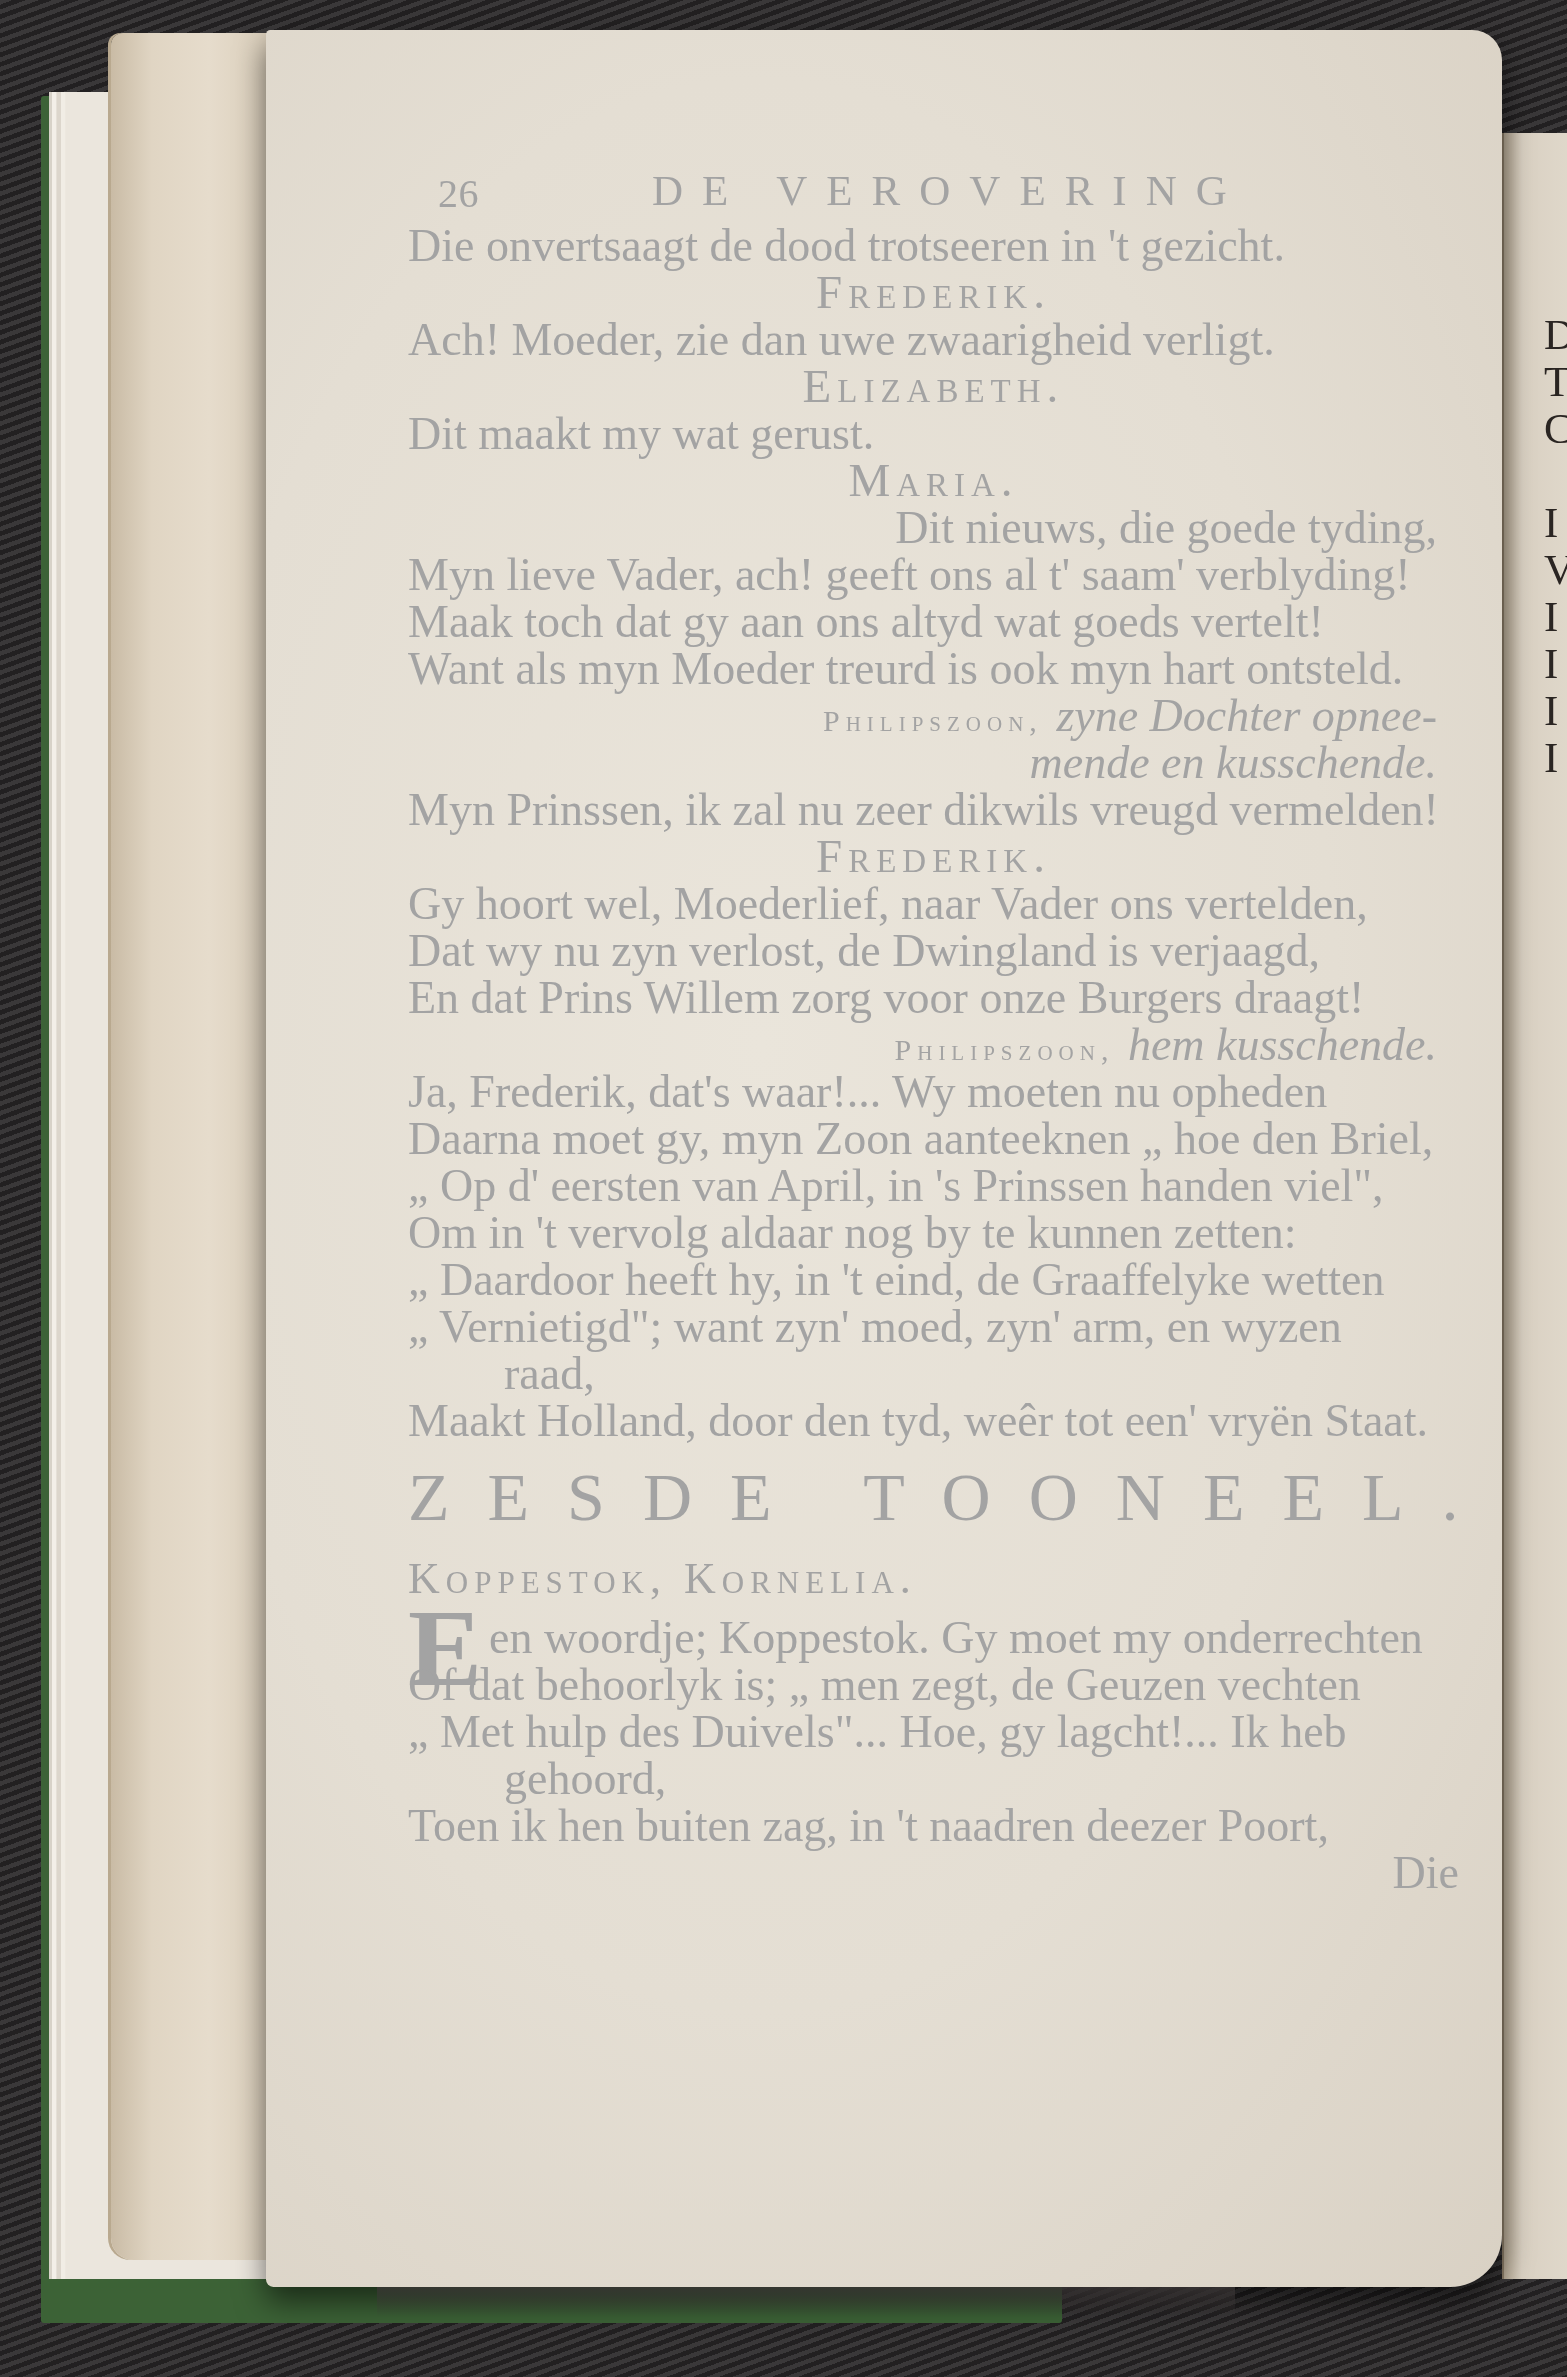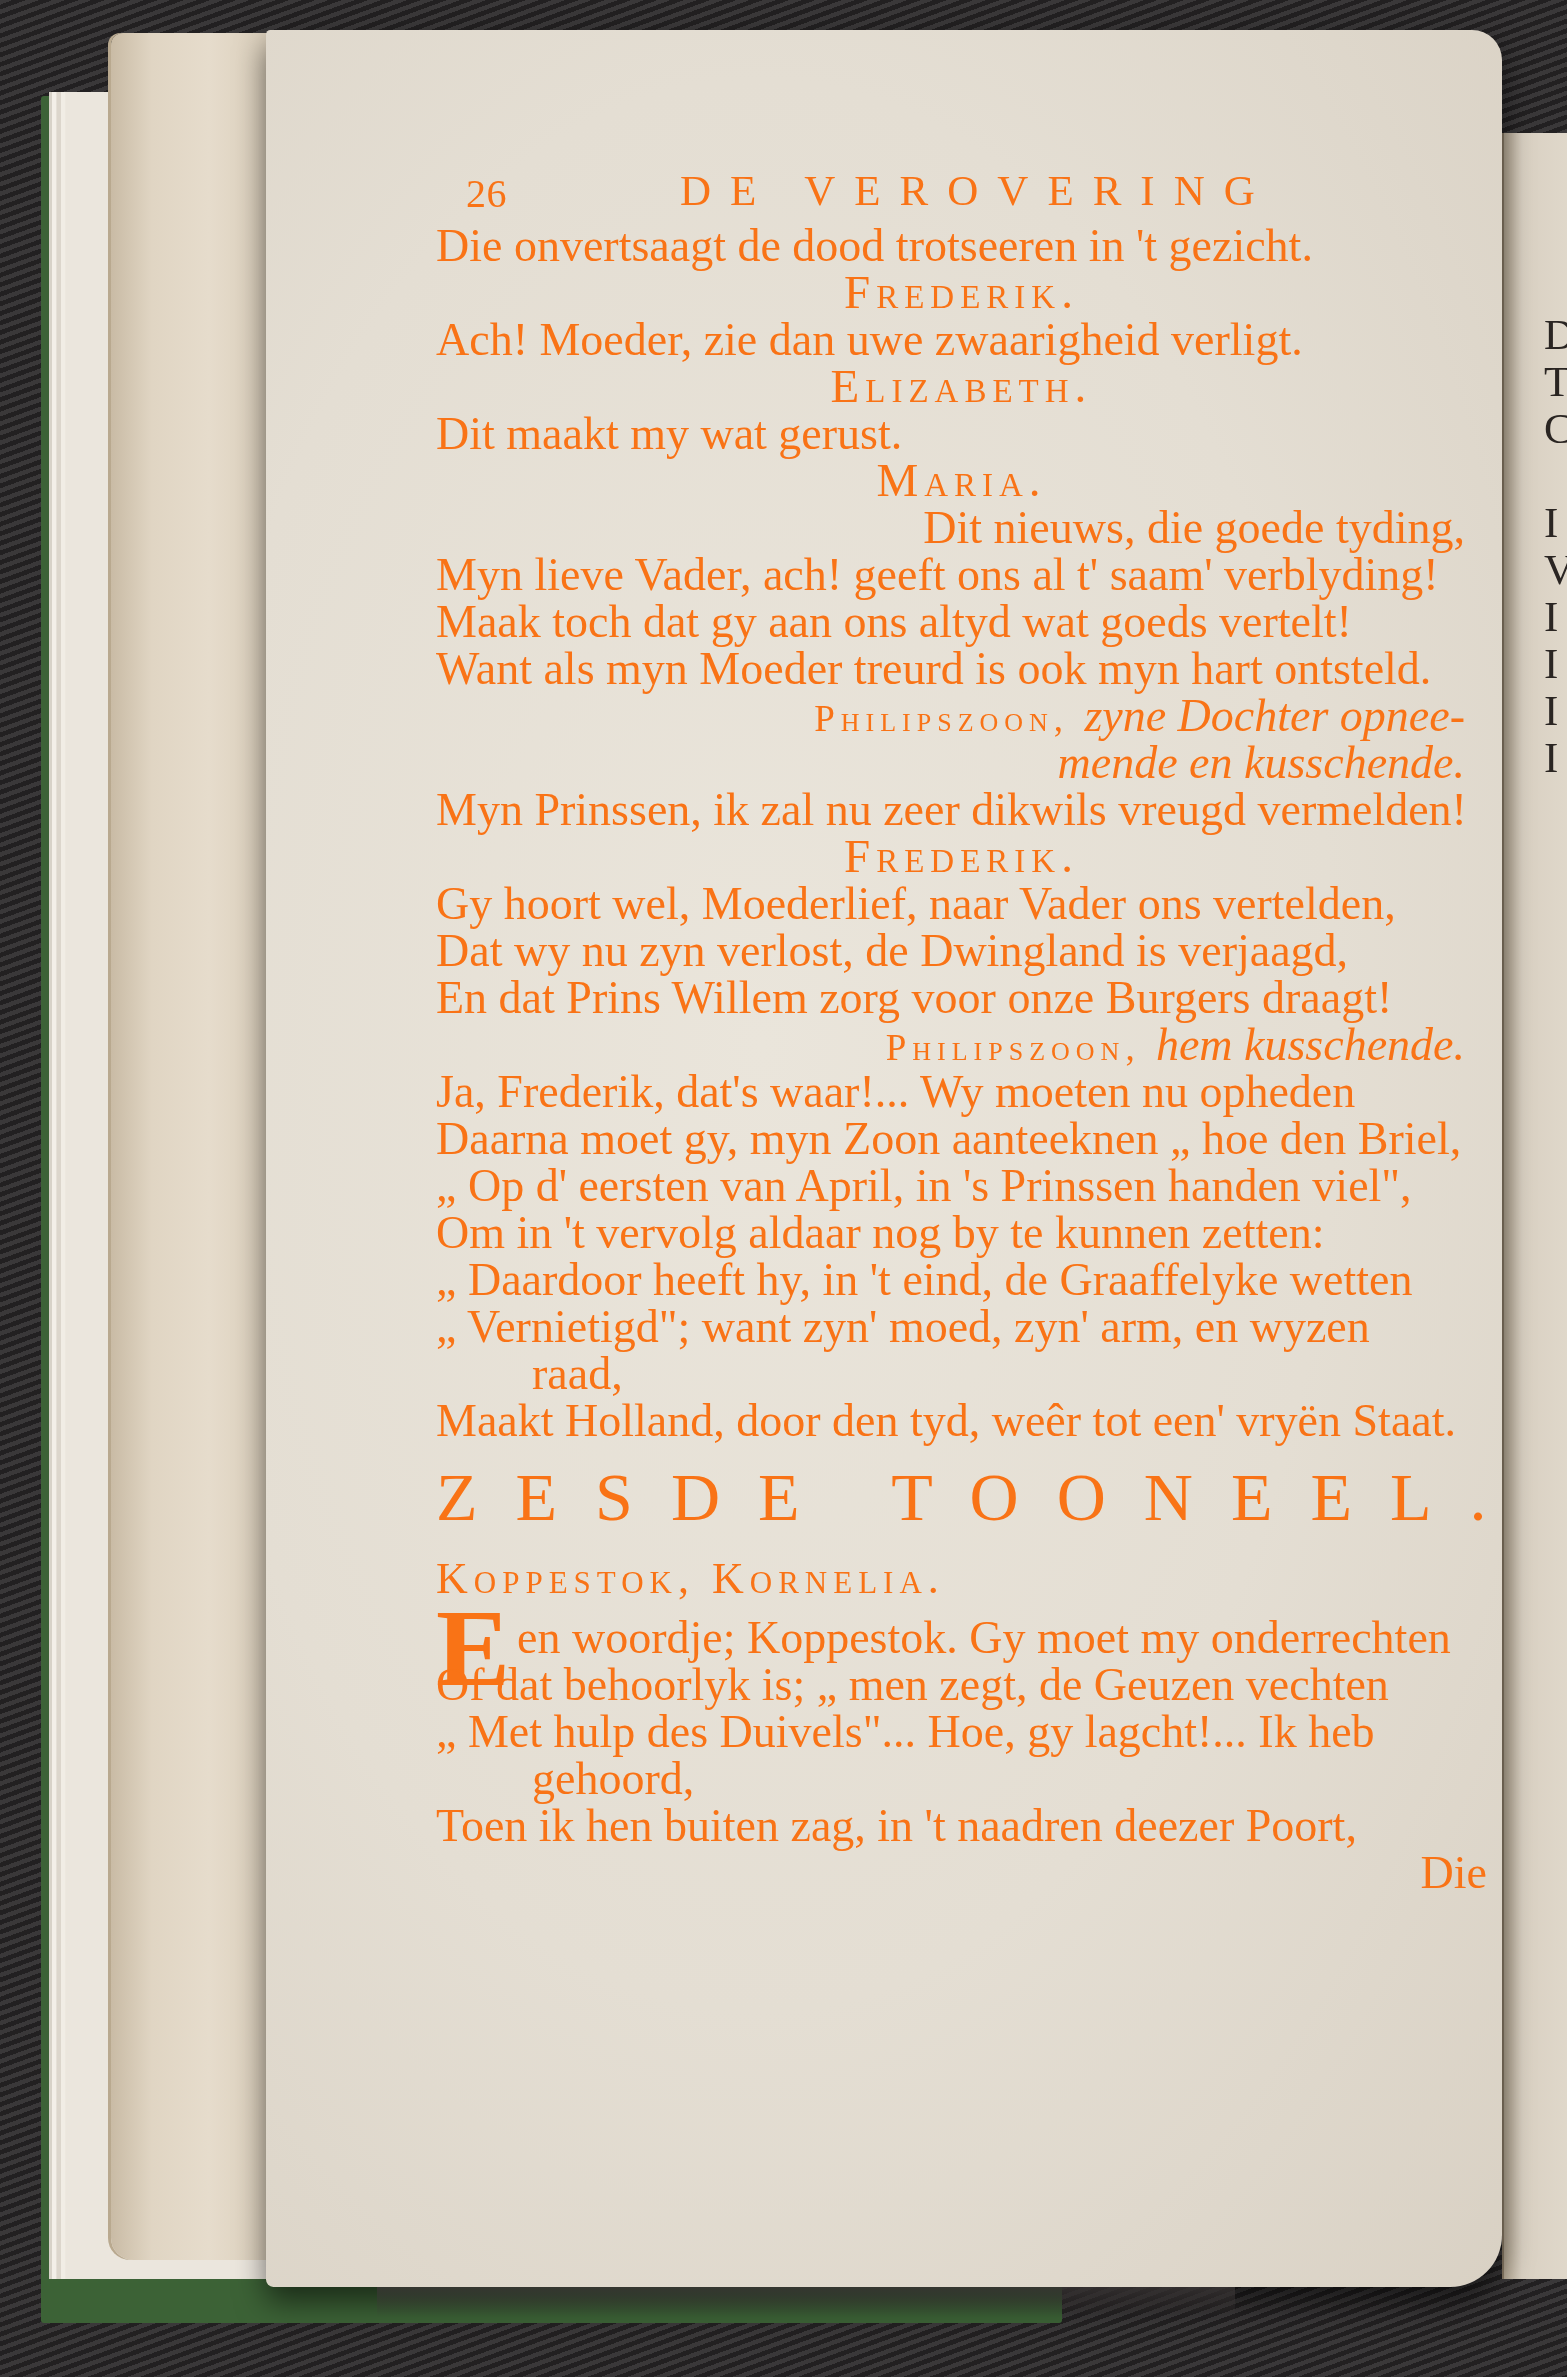--- a/index.html
+++ b/index.html
@@ -39,30 +39,30 @@
     background: linear-gradient(90deg, #b8ab96 0%, #d9d0c2 20%, #e3dccf 100%);
     border-left: 2.2px solid #8e7f6a;
   }
   .next-page-letters {
     position: absolute; left: 1544px; top: 311px; width: 30px;
     font-size: 43px; line-height: 47px; color: #2a2522; letter-spacing: 0;
   }
   .next-page-letters div { height: 47px; overflow: hidden; }
 
   .text-block {
-    position: absolute; left: 436px; top: 163px; width: 1051px;
-    color: #f97316; font-size: 46px; line-height: 47px;
+    position: absolute; left: 408px; top: 163px; width: 1051px;
+    color: #a3a3a3; font-size: 46px; line-height: 47px;
     font-family: "Liberation Serif", "DejaVu Serif", serif;
   }
   .line { white-space: nowrap; height: 47px; position: relative; }
   .header-line { height: 59px; font-size: 43px; letter-spacing: 0.4px; }
   .header-line .page-num { position: absolute; left: 30px; top: 7.4px; font-size: 40px; }
   .header-line .running-title { position: absolute; left: 244px; top: 4.4px; letter-spacing: 19px; font-variant: small-caps; }
   .speaker { text-align: center; font-variant: small-caps; letter-spacing: 6px; font-size: 47px; }
-  .speaker-right { font-variant: small-caps; letter-spacing: 6px; font-size: 37px; }
+  .speaker-right { font-variant: small-caps; letter-spacing: 6px; font-size: 30px; }
   .stage { font-style: italic; letter-spacing: 0; font-variant: normal; }
   .indent-right { text-align: right; padding-right: 22px; }
   .cont { padding-left: 96px; }
   .scene-title { height: 81px; padding-top: 30px; font-size: 68px; letter-spacing: 38px; font-variant: small-caps; }
   .scene-cast { font-variant: small-caps; letter-spacing: 6px; font-size: 44px; height: 59px; }
   .dropcap { position: absolute; left: 0; top: -22px; font-size: 111px; line-height: 111px; font-weight: bold; }
   .after-drop { padding-left: 81px; }
   .catchword { text-align: right; padding-right: 0; }
 </style>
 </head>

